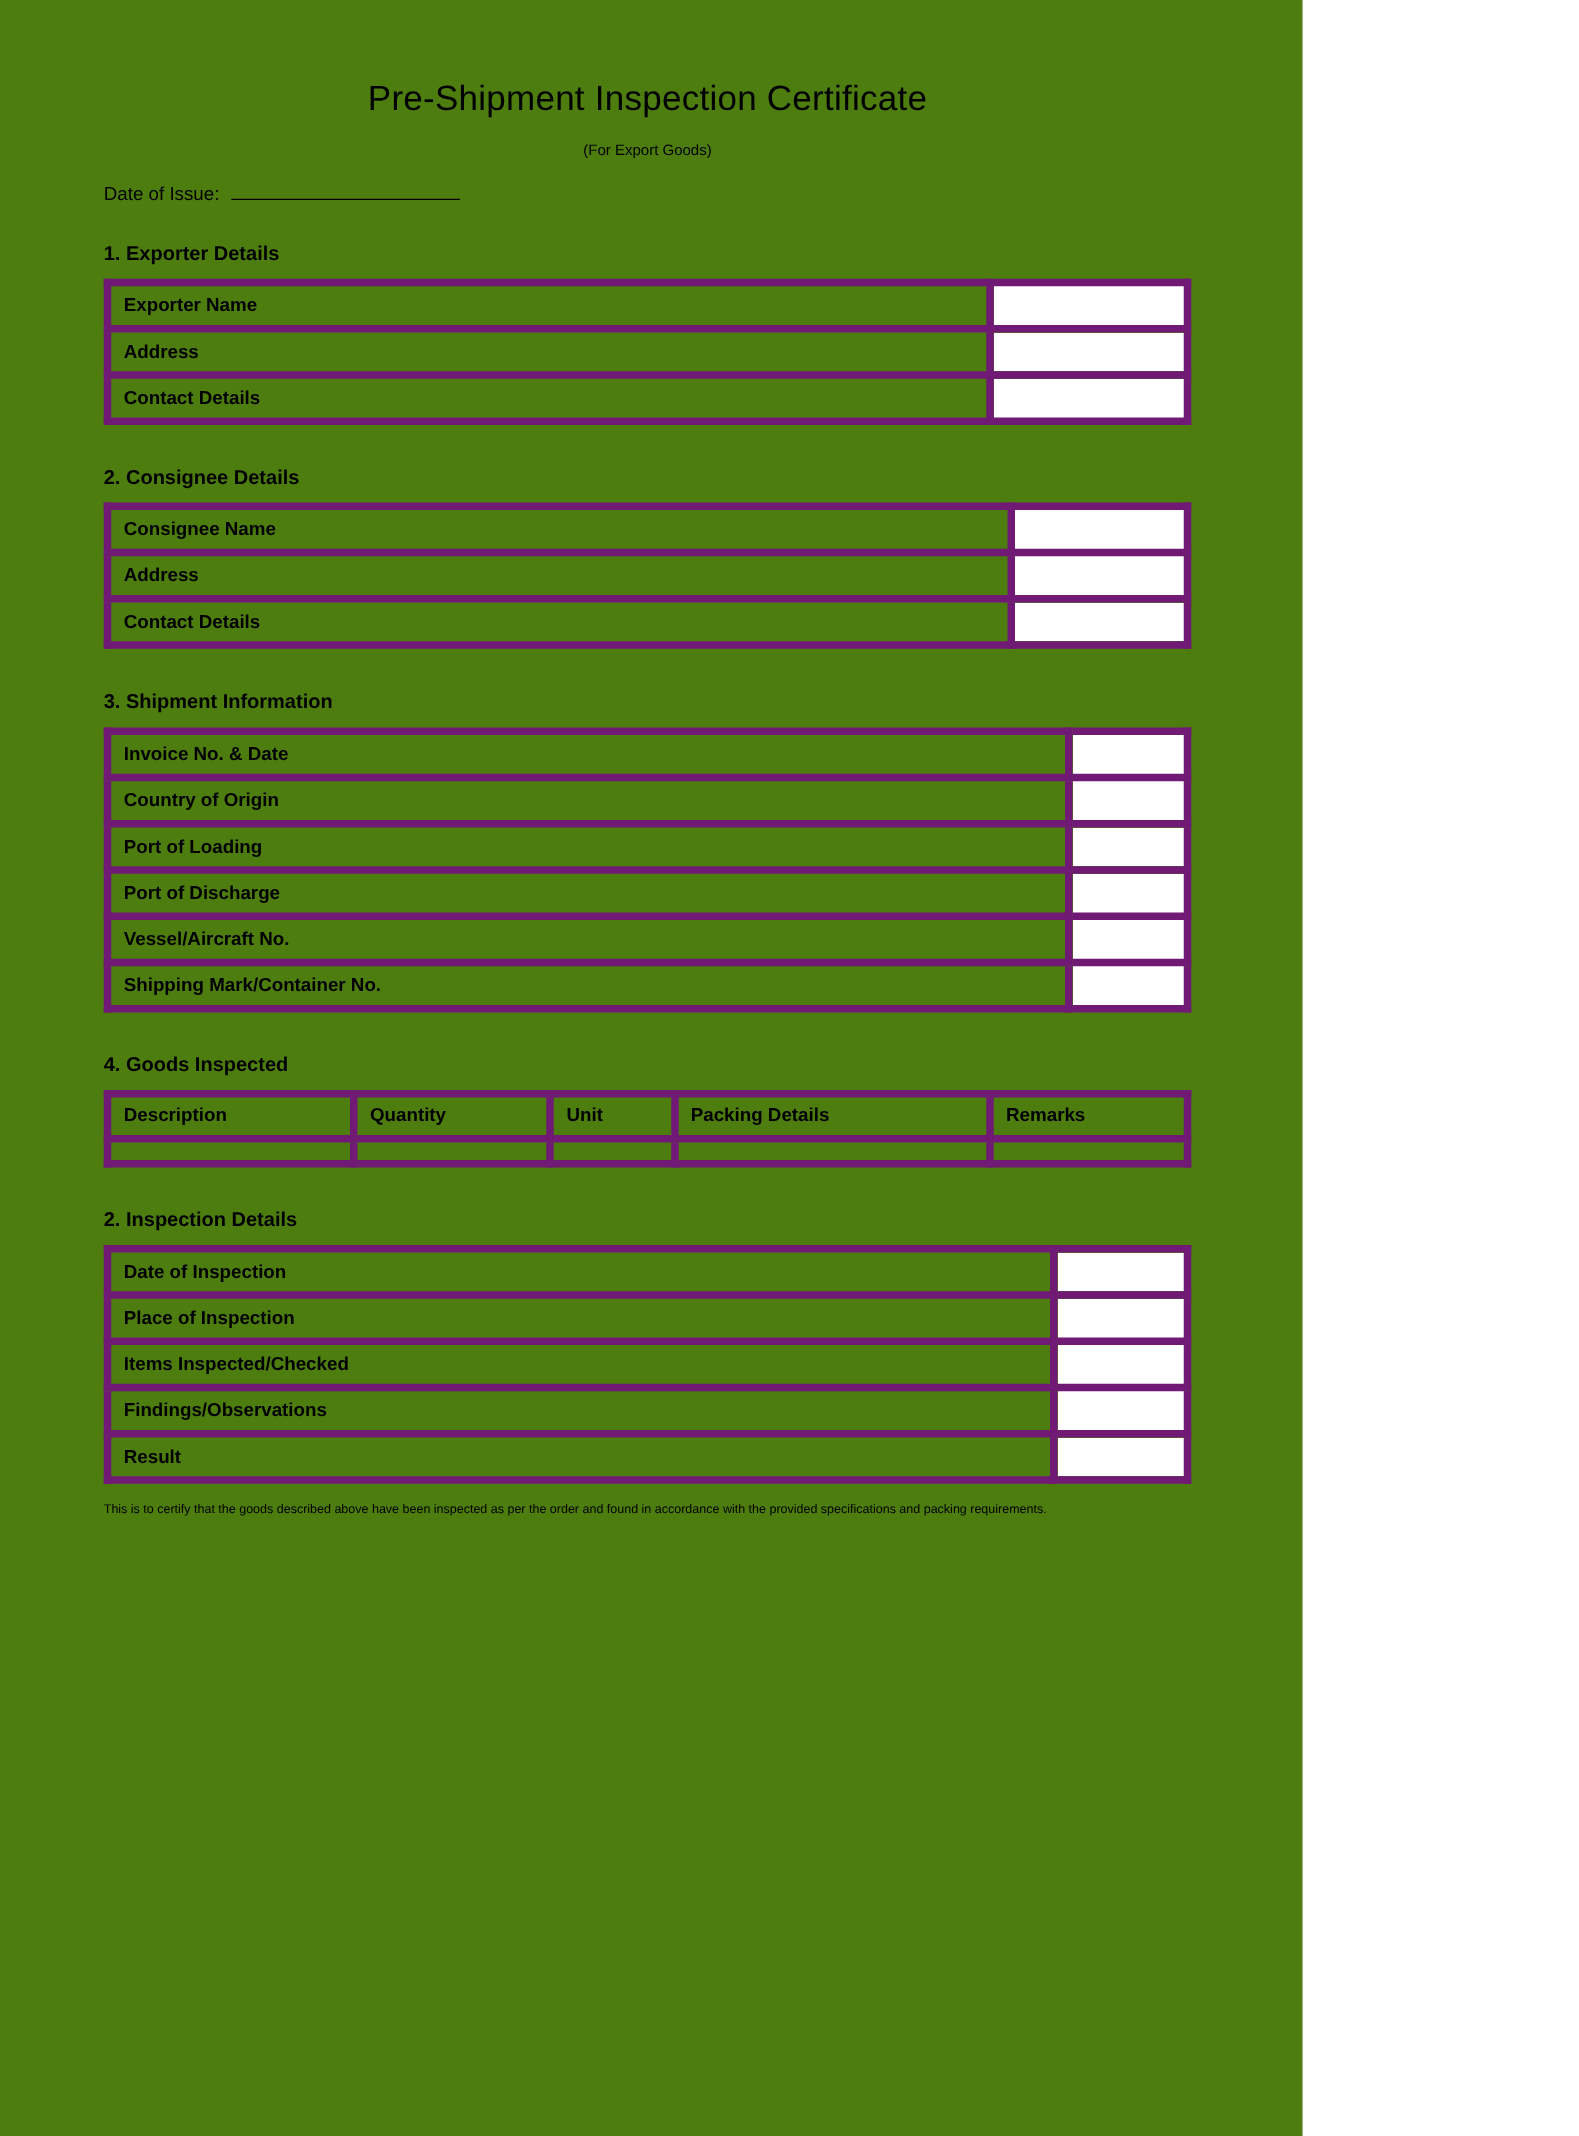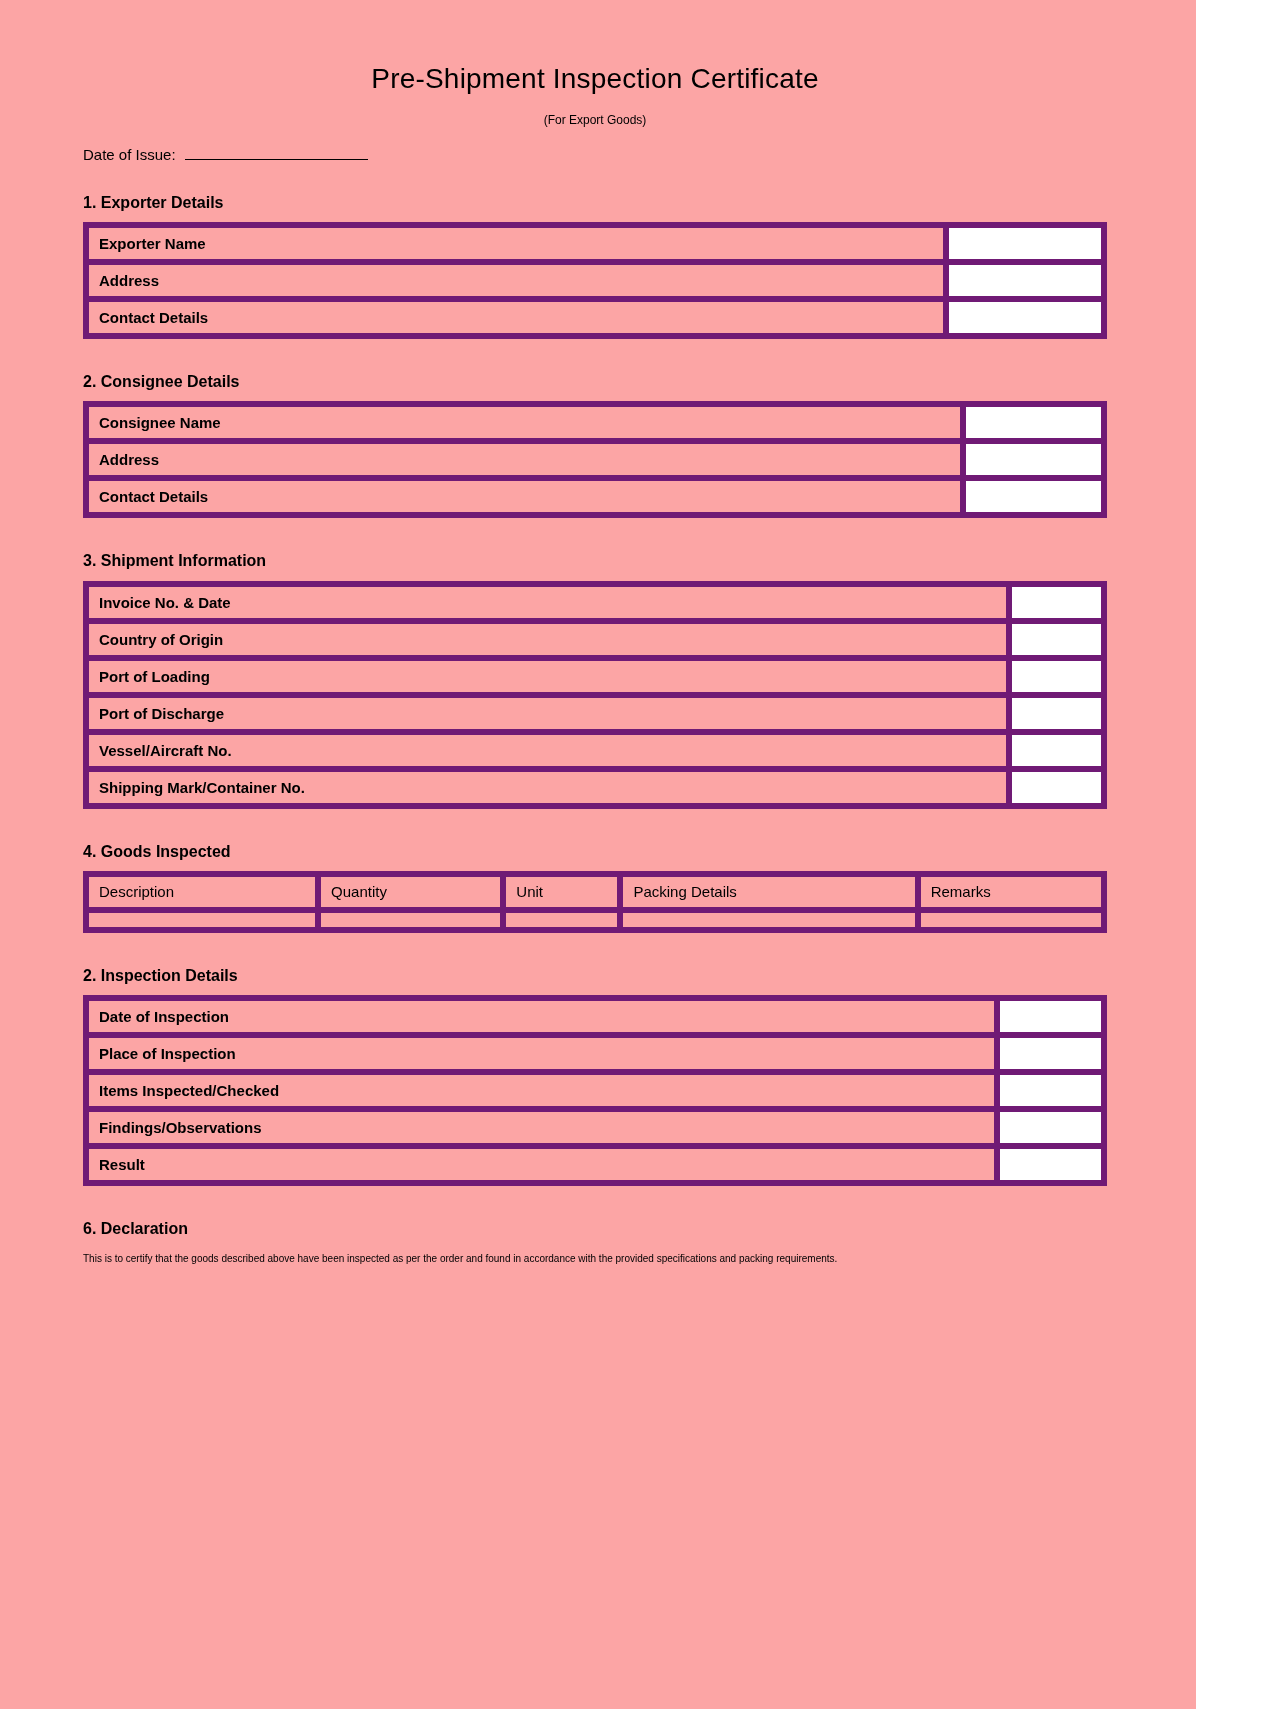--- a/index.html
+++ b/index.html
@@ -9,24 +9,24 @@
   }
   body {
     width: 1263px;
     min-height: 1709px;
     font-family: "Liberation Sans", "DejaVu Sans", sans-serif;
     color: #000000;
     -webkit-font-smoothing: antialiased;
   }
   .page {
     box-sizing: border-box;
-    width: 1196px;
+    width: 1042px;
     min-height: 1709px;
     padding: 62px 89px 40px 83px;
-    background: #fca5a5;
+    background: #4d7c0f;
   }
   .doc-title {
     font-size: 28px;
     font-weight: 400;
     text-align: center;
     margin: 0 0 17px 0;
     line-height: 1.2;
     letter-spacing: 0.2px;
   }
   .doc-subtitle {
@@ -77,21 +77,21 @@
     height: 19px; 
   }
   table.kv-table td.value-cell { background: #ffffff; }
 
   col.val-s1 { width: 158px; }
   col.val-s2 { width: 141px; }
   col.val-s3 { width: 95px;  }
   col.val-s5 { width: 107px; }
 
   table.goods-table th {
-    font-weight: 400;
+    font-weight: 700;
     height: 18px;
     margin-top: 12px;
   }
   table.goods-table td.goods-empty {
     height: 8px;
     padding: 3px 10px;
   }
   col.g-desc { width: 22.8%; }
   col.g-qty  { width: 18.2%; }
   col.g-unit { width: 11.5%; }
@@ -247,16 +247,15 @@
         <td class="label-cell">Findings/Observations</td>
         <td class="value-cell"></td>
       </tr>
       <tr>
         <td class="label-cell">Result</td>
         <td class="value-cell"></td>
       </tr>
     </tbody>
   </table>
 
-  <div class="section-heading">6. Declaration</div>
   <p class="declaration-text">This is to certify that the goods described above have been inspected as per the order and found in accordance with the provided specifications and packing requirements.</p>
 
 </div>
 
 </body></html>

